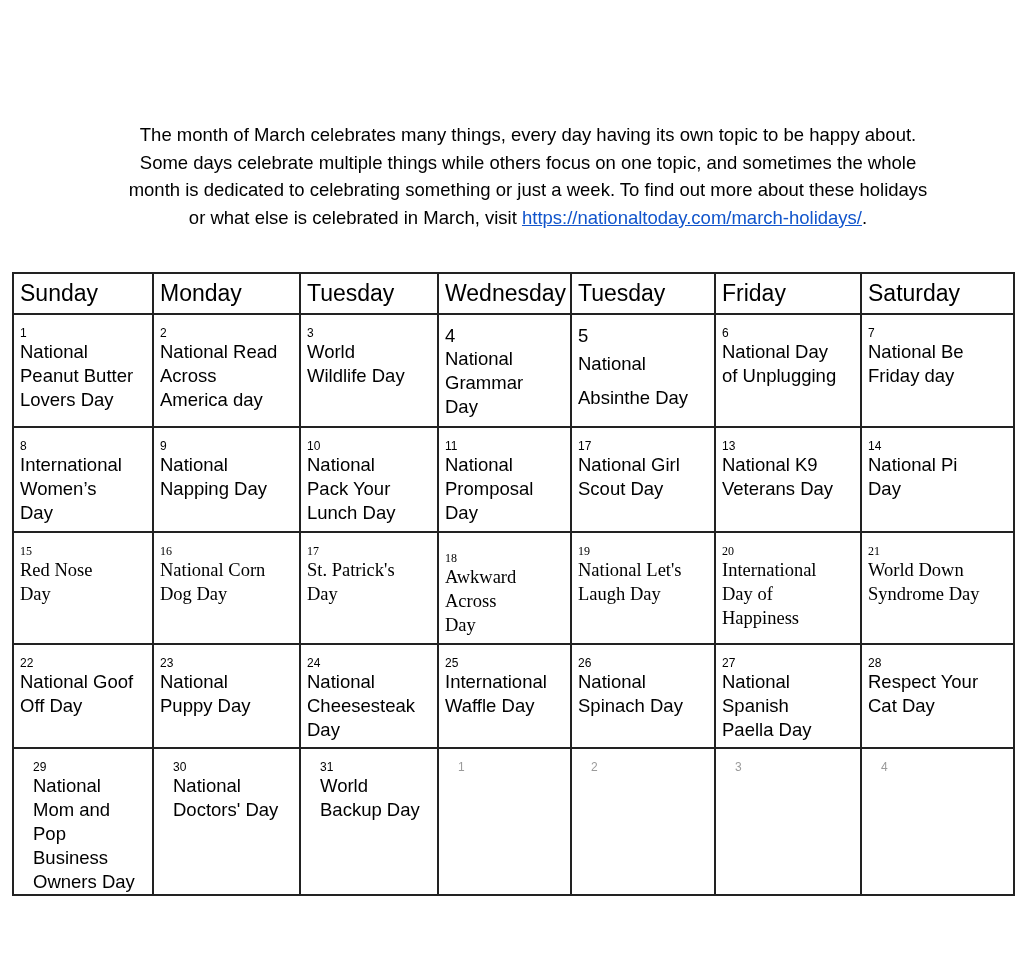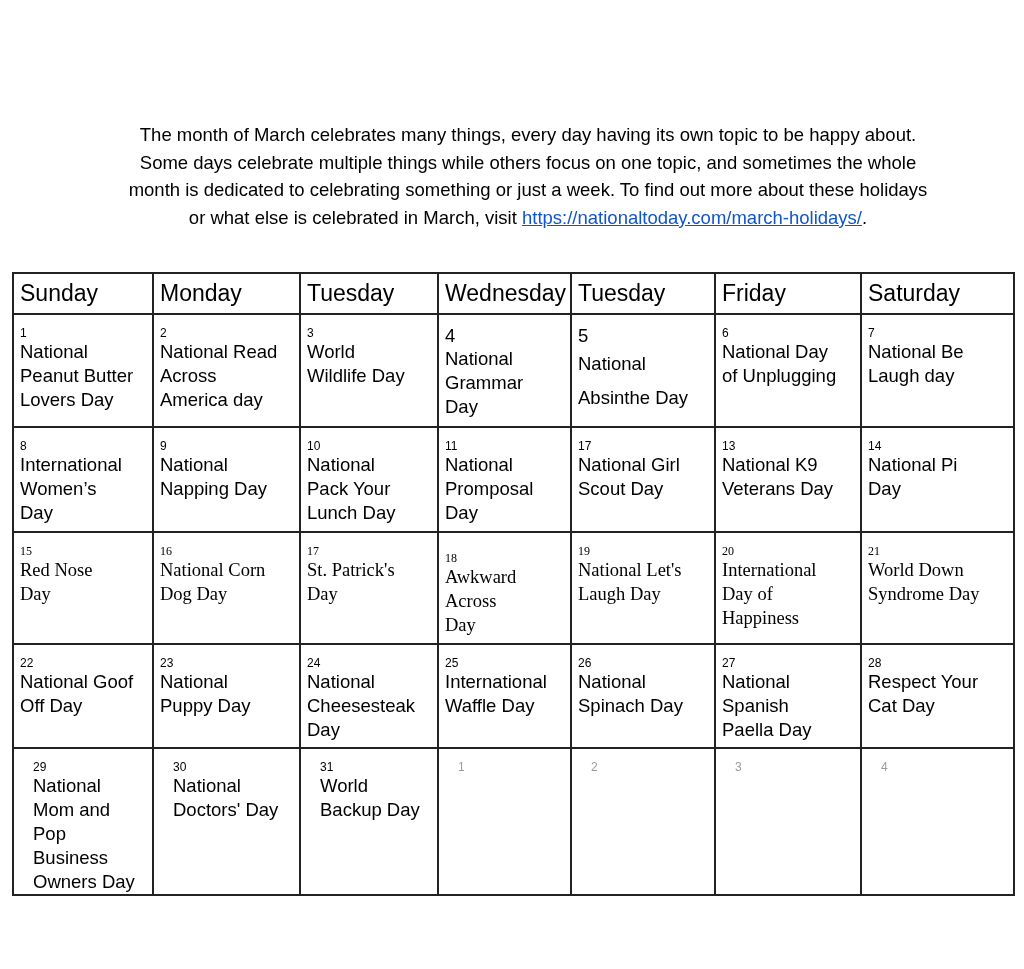--- a/index.html
+++ b/index.html
@@ -151,21 +151,21 @@
 Absinthe Day</span>
           </td>
         <td>
             <span class="daynum">6</span>
             <span class="event">National Day
 of Unplugging</span>
           </td>
         <td>
             <span class="daynum">7</span>
             <span class="event">National Be
-Laugh day</span>
+Friday day</span>
           </td>
       </tr>
       <tr class="r2">
         <td>
             <span class="daynum">8</span>
             <span class="event">International
 Women’s
 Day</span>
           </td>
         <td>

